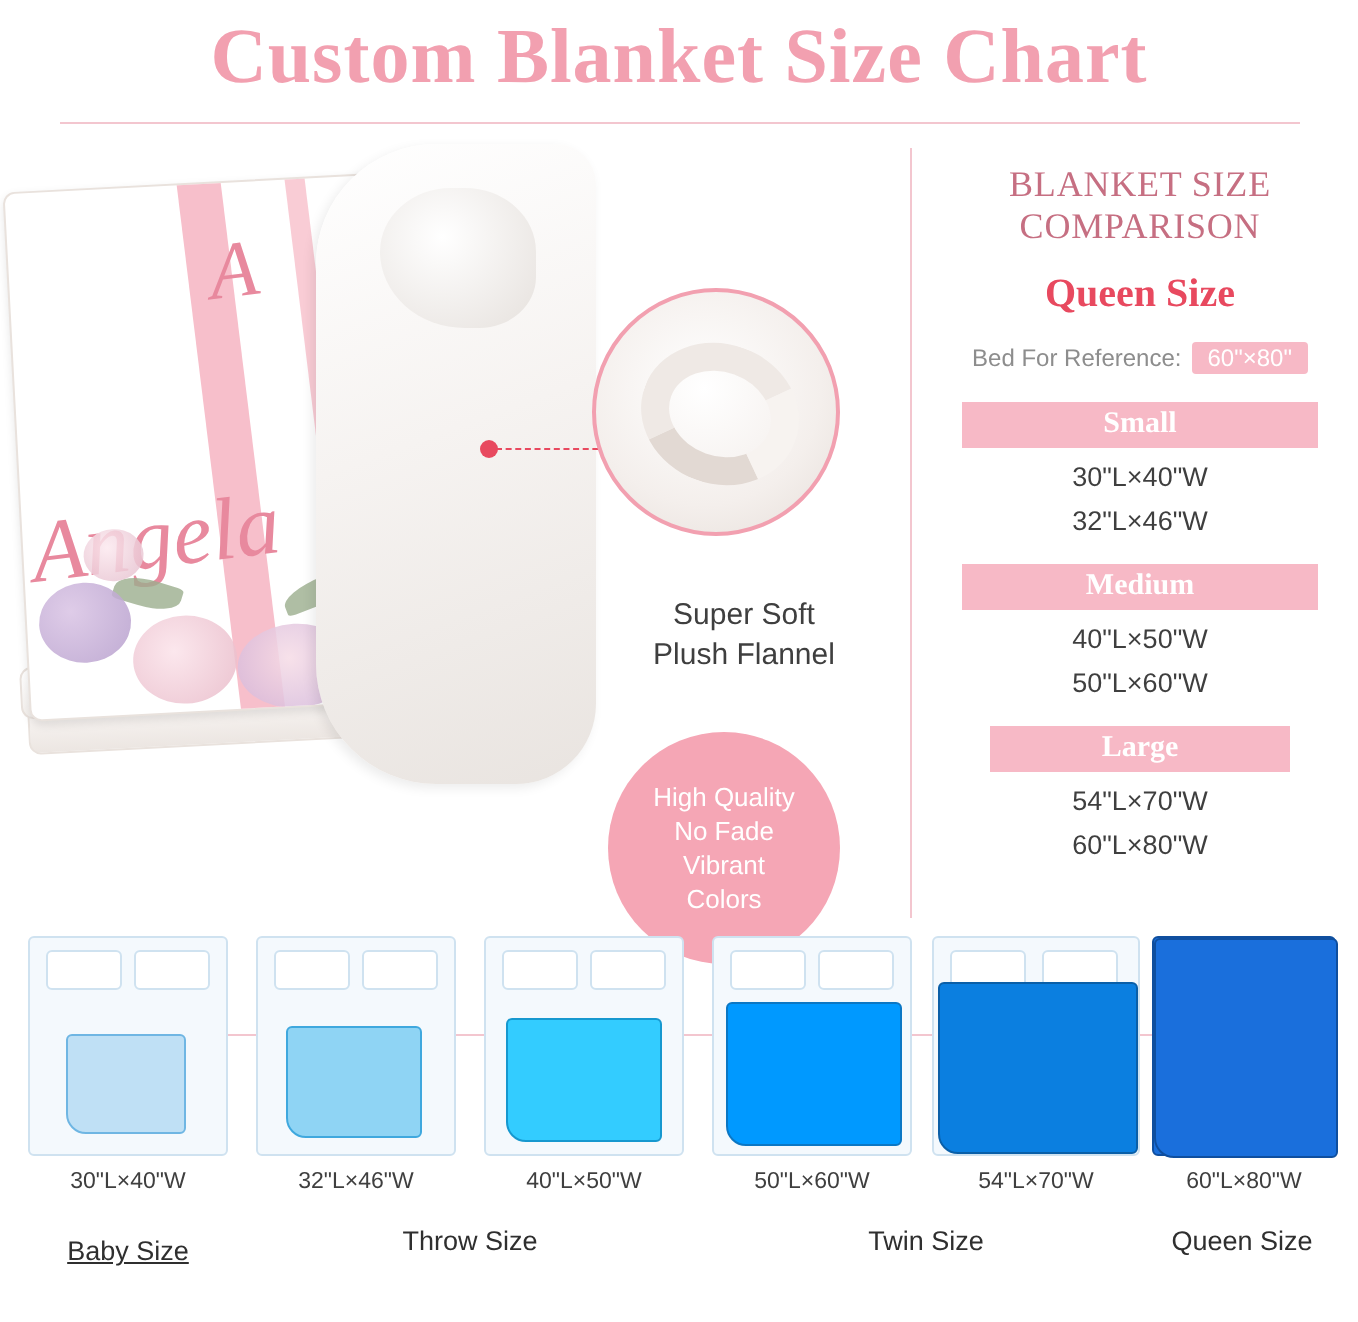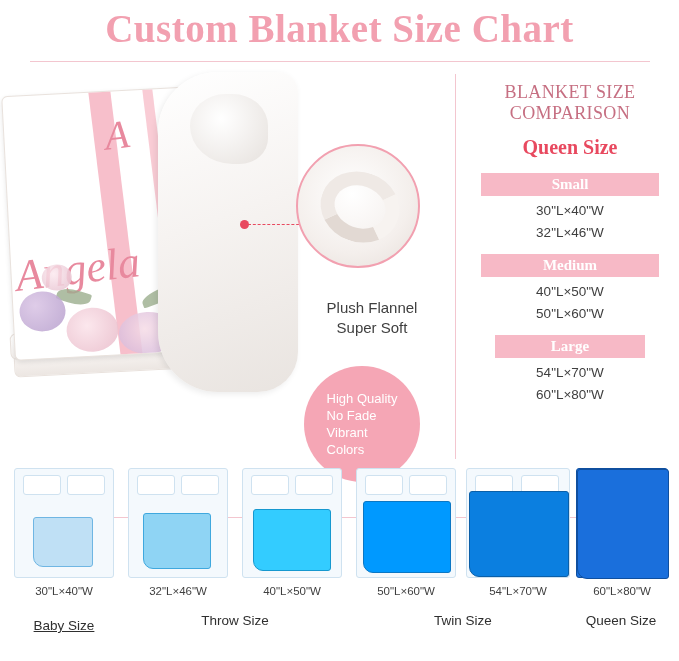--- a/index.html
+++ b/index.html
@@ -220,20 +220,21 @@
     left: 304px;
     top: 304px;
     width: 116px;
     height: 116px;
     border-radius: 50%;
     background: #f5a6b5;
     color: #ffffff;
     display: flex;
     align-items: center;
     justify-content: center;
+    text-align: center;
     font-size: 13px;
     line-height: 17px;
     padding: 6px;
   }
 
   
   .right {
     position: absolute;
     left: 470px;
     top: 20px;
@@ -366,37 +367,41 @@
 
     <div class="callout-dot"></div>
     <div class="callout-line"></div>
   </div>
 
   <div class="plush-circle">
     <div class="plush-swirl"></div>
   </div>
 
   <div class="plush-label">
+    <div>Super Soft</div>
     <div>Plush Flannel</div>
-    <div>Super Soft</div>
   </div>
 
   <div class="quality-circle">
     <div>
       <div>High Quality</div>
       <div>No Fade</div>
       <div>Vibrant</div>
       <div>Colors</div>
     </div>
   </div>
 
   <div class="right">
     <div class="cmp-heading">BLANKET SIZE COMPARISON</div>
     <div class="cmp-title">Queen Size</div>
 
+    <div class="bed-ref">
+      <span>Bed For Reference:</span>
+      <span class="bed-ref-value">60"×80"</span>
+    </div>
 
     <div class="band">Small</div>
     <div class="size-line">30"L×40"W</div>
     <div class="size-line">32"L×46"W</div>
 
     <div class="band">Medium</div>
     <div class="size-line">40"L×50"W</div>
     <div class="size-line">50"L×60"W</div>
 
     <div class="band narrow">Large</div>

